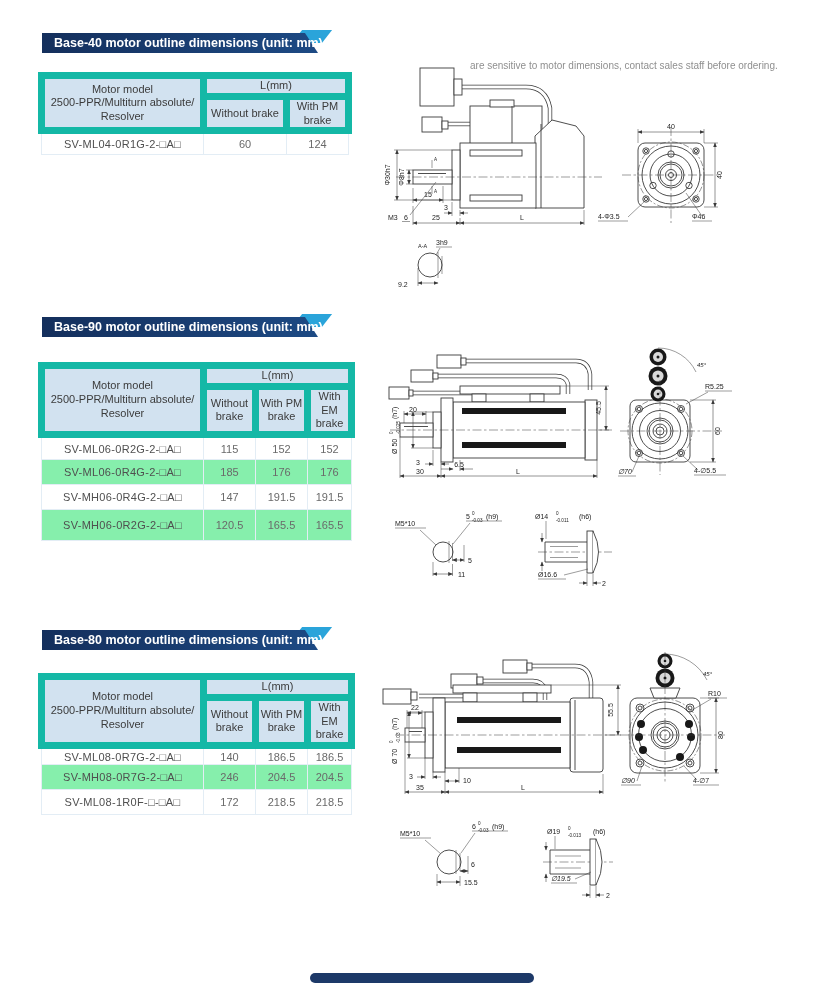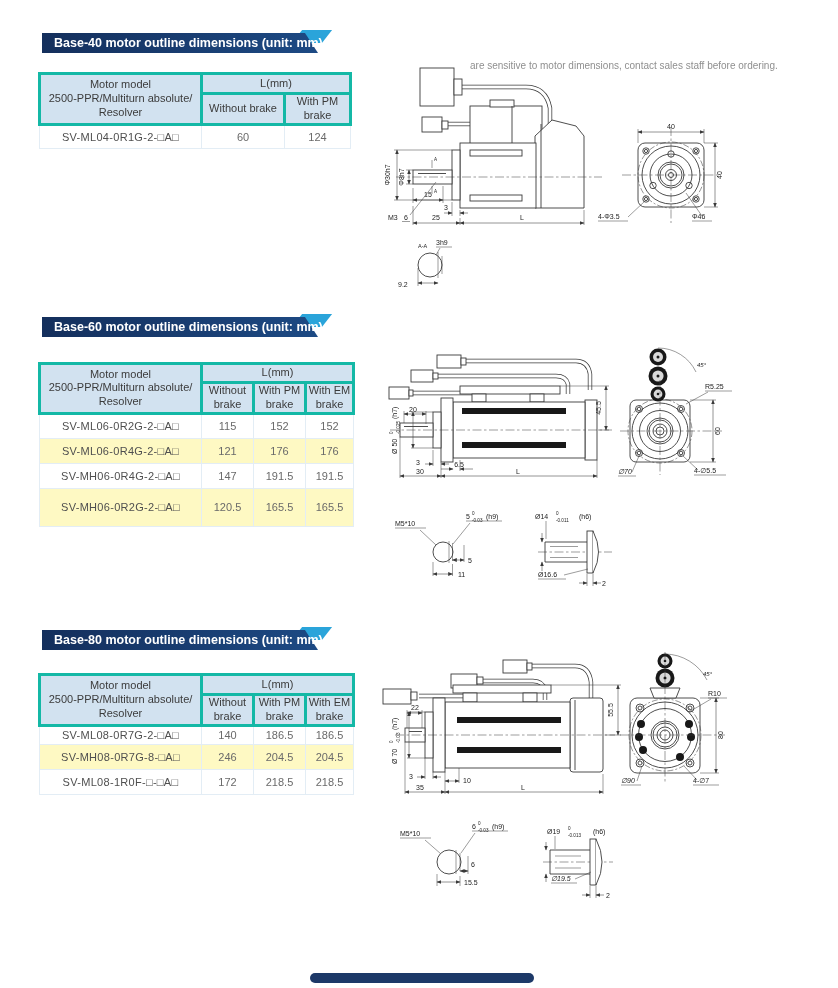--- a/index.html
+++ b/index.html
@@ -10,22 +10,22 @@
   .banner .accent{position:absolute;right:-9px;top:-3px;width:30px;height:13px;
        background:#2aa4da;transform:skewX(-38deg);}
   .banner .bg{position:absolute;inset:0;background:linear-gradient(90deg,#142f5c,#1d4a84);
        clip-path:polygon(0 0,calc(100% - 13px) 0,100% 100%,0 100%);}
   .banner .label{position:relative;color:#fff;font-size:12.5px;font-weight:bold;
        line-height:20px;padding-left:12px;white-space:nowrap;}
   table.spec{position:absolute;border-collapse:collapse;table-layout:fixed;background:#fff;
        border:1px solid #c9daea;}
   .spec td{border:1px solid #e3edf5;text-align:center;vertical-align:middle;padding:0;
        font-size:11px;color:#6a6a6a;background:#fff;}
-  .spec td.hd{background:#d2e2f0;border:3px solid #14b8a6;color:#3b3b3b;line-height:1.25;}
-  .spec tr.alt td{background:#fef9c3;text-align:center;}
+  .spec td.hd{background:#d2e2f0;border:7px solid #14b8a6;color:#3b3b3b;line-height:1.25;}
+  .spec tr.alt td{background:#86efac;text-align:center;}
   .spec td.mh{white-space:pre-line;font-size:11px;}
   .spec td.mc{color:#4f4f4f;letter-spacing:.3px;}
   svg{position:absolute;}
   svg .pl{fill:#fff;stroke:#3a3a3a;stroke-width:.9;}
   svg .pln{fill:none;stroke:#3a3a3a;stroke-width:.9;}
   svg .thin{fill:none;stroke:#3a3a3a;stroke-width:.5;}
   svg .cl{fill:none;stroke:#3a3a3a;stroke-width:.5;stroke-dasharray:9 2.5 2.5 2.5;}
   svg .dsh{fill:none;stroke:#3a3a3a;stroke-width:.55;stroke-dasharray:6 2 2 2;}
   svg .dim{stroke:#3a3a3a;stroke-width:.55;fill:none;}
   svg .ext{stroke:#3a3a3a;stroke-width:.5;fill:none;}
@@ -191,21 +191,21 @@
     <line class="ext" x1="248" y1="157" x2="265" y2="141"></line>
     <text x="312" y="159">Φ46</text>
     <line class="ext" x1="312" y1="161" x2="332" y2="161"></line>
     <line class="ext" x1="322" y1="156" x2="306" y2="133"></line>
   </g>
 </svg>
 
 <div class="banner" style="top:317px">
   <div class="accent"></div>
   <div class="bg"></div>
-  <div class="label">Base-60 motor outline dimensions (unit: mm)</div>
+  <div class="label">Base-90 motor outline dimensions (unit: mm)</div>
 </div>
 
 <table class="spec" style="left:38px;top:362px;width:317px">
   <colgroup>
       <col style="width:162px">
       <col style="width:52px">
       <col style="width:52px">
       <col>
     </colgroup>
   <tbody>
@@ -221,31 +221,31 @@
     <td class="hd">With EM brake</td>
   </tr>
   <tr style="height:25px">
     <td class="mc">SV-ML06-0R2G-2-□A□</td>
     <td>115</td>
     <td>152</td>
     <td>152</td>
   </tr>
   <tr style="height:25px" class="alt">
     <td class="mc">SV-ML06-0R4G-2-□A□</td>
-    <td>121</td>
+    <td>185</td>
     <td>176</td>
     <td>176</td>
   </tr>
   <tr style="height:25px">
     <td class="mc">SV-MH06-0R4G-2-□A□</td>
     <td>147</td>
     <td>191.5</td>
     <td>191.5</td>
   </tr>
-  <tr style="height:38px" class="alt">
+  <tr style="height:31px" class="alt">
     <td class="mc">SV-MH06-0R2G-2-□A□</td>
     <td>120.5</td>
     <td>165.5</td>
     <td>165.5</td>
   </tr>
 </tbody>
   </table>
 
 <svg style="left:380px;top:340px" width="440" height="260">
   <defs>
@@ -439,21 +439,21 @@
     <td class="hd">With PM brake</td>
     <td class="hd">With EM brake</td>
   </tr>
   <tr style="height:19px">
     <td class="mc">SV-ML08-0R7G-2-□A□</td>
     <td>140</td>
     <td>186.5</td>
     <td>186.5</td>
   </tr>
   <tr style="height:25px" class="alt">
-    <td class="mc">SV-MH08-0R7G-8-□A□</td>
+    <td class="mc">SV-MH08-0R7G-2-□A□</td>
     <td>246</td>
     <td>204.5</td>
     <td>204.5</td>
   </tr>
   <tr style="height:25px">
     <td class="mc">SV-ML08-1R0F-□-□A□</td>
     <td>172</td>
     <td>218.5</td>
     <td>218.5</td>
   </tr>

